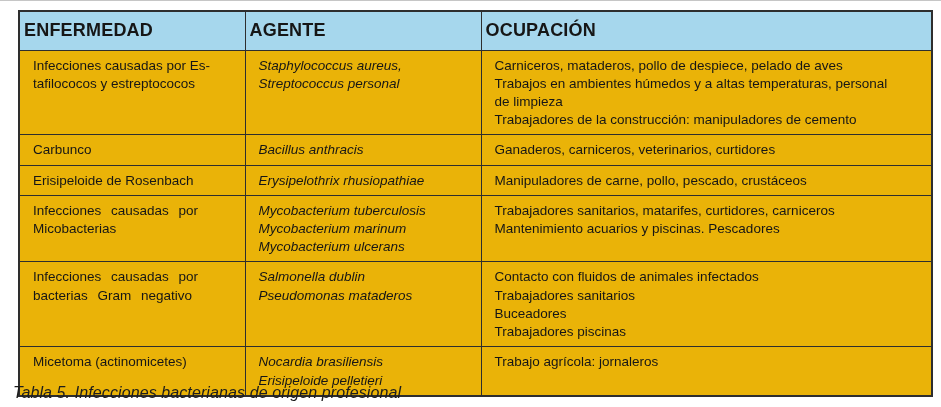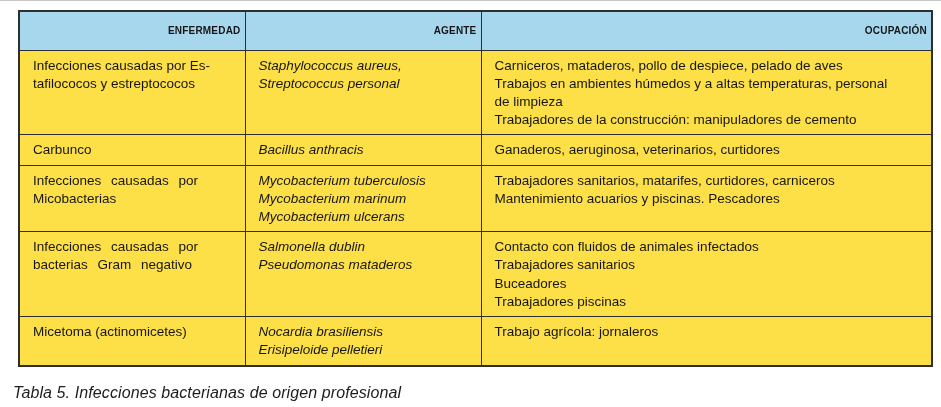--- a/index.html
+++ b/index.html
@@ -40,29 +40,29 @@
   table.main th, table.main td {
     border: 1px solid #2e2e2e;
     font-size: 13.5px;
     color: #161616;
     vertical-align: top;
     box-sizing: border-box;
   }
   table.main th {
     background: #a6d7ed;
     font-weight: bold;
-    font-size: 10px;
-    text-align: right;
+    font-size: 18px;
+    text-align: left;
     vertical-align: middle;
     height: 39px;
     padding: 3px 4px;
     letter-spacing: 0.2px;
   }
   table.main td {
-    background: #fde047;
+    background: #eab308;
     padding: 6px 10px 5px 13px;
     line-height: 1.35;
     white-space: pre-line;
   }
   td.c-disease { text-align: left; }
   td.c-disease.wide { word-spacing: 6px; }
   td.c-agent { font-style: italic; padding-left: 13px; }
   td.c-occ { padding-left: 14px; }
   tr.r1 { height: 83px; }
   tr.r2 { height: 30px; margin-top: 10px; }
@@ -107,21 +107,26 @@
           <td class="c-agent">Staphylococcus aureus,
 Streptococcus personal</td>
           <td class="c-occ">Carniceros, mataderos, pollo de despiece, pelado de aves
 Trabajos en ambientes húmedos y a altas temperaturas, personal
 de limpieza
 Trabajadores de la construcción: manipuladores de cemento</td>
         </tr>
         <tr class="r2">
           <td class="c-disease">Carbunco</td>
           <td class="c-agent">Bacillus anthracis</td>
-          <td class="c-occ">Ganaderos, aeruginosa, veterinarios, curtidores</td>
+          <td class="c-occ">Ganaderos, carniceros, veterinarios, curtidores</td>
+        </tr>
+        <tr class="r3">
+          <td class="c-disease">Erisipeloide de Rosenbach</td>
+          <td class="c-agent">Erysipelothrix rhusiopathiae</td>
+          <td class="c-occ">Manipuladores de carne, pollo, pescado, crustáceos</td>
         </tr>
         <tr class="r4">
           <td class="c-disease wide">Infecciones causadas por
 Micobacterias</td>
           <td class="c-agent">Mycobacterium tuberculosis
 Mycobacterium marinum
 Mycobacterium ulcerans</td>
           <td class="c-occ">Trabajadores sanitarios, matarifes, curtidores, carniceros
 Mantenimiento acuarios y piscinas. Pescadores</td>
         </tr>

